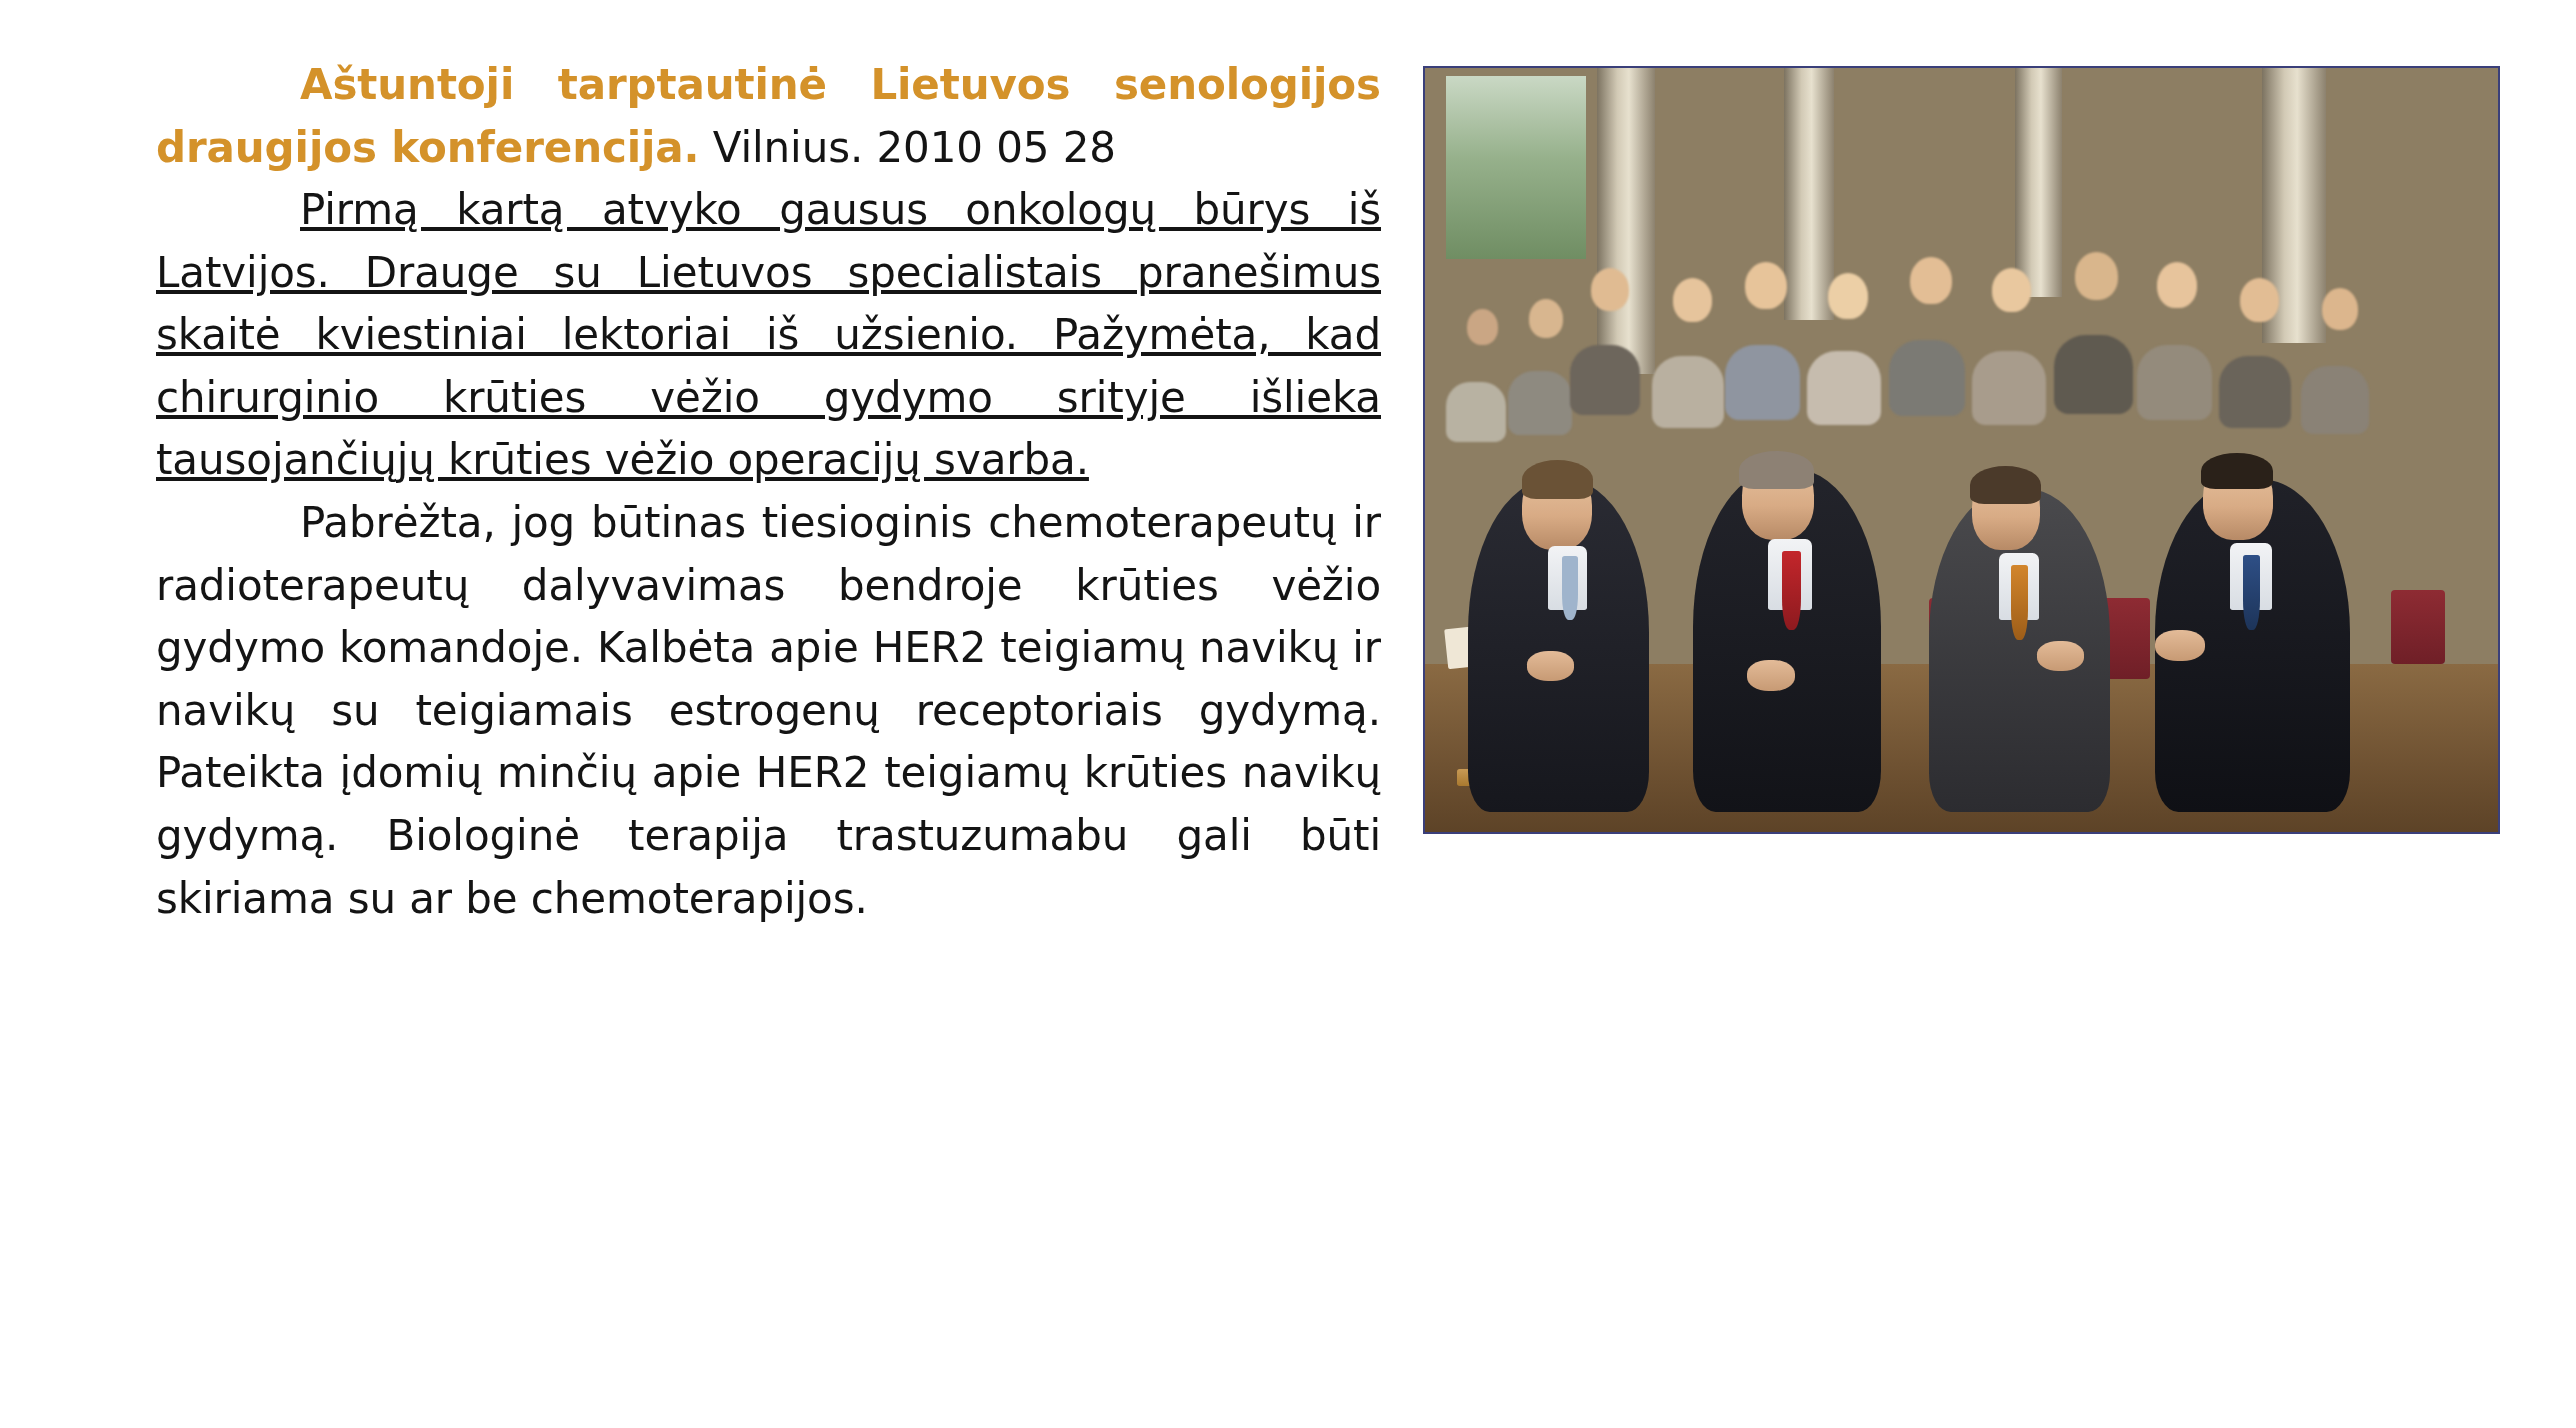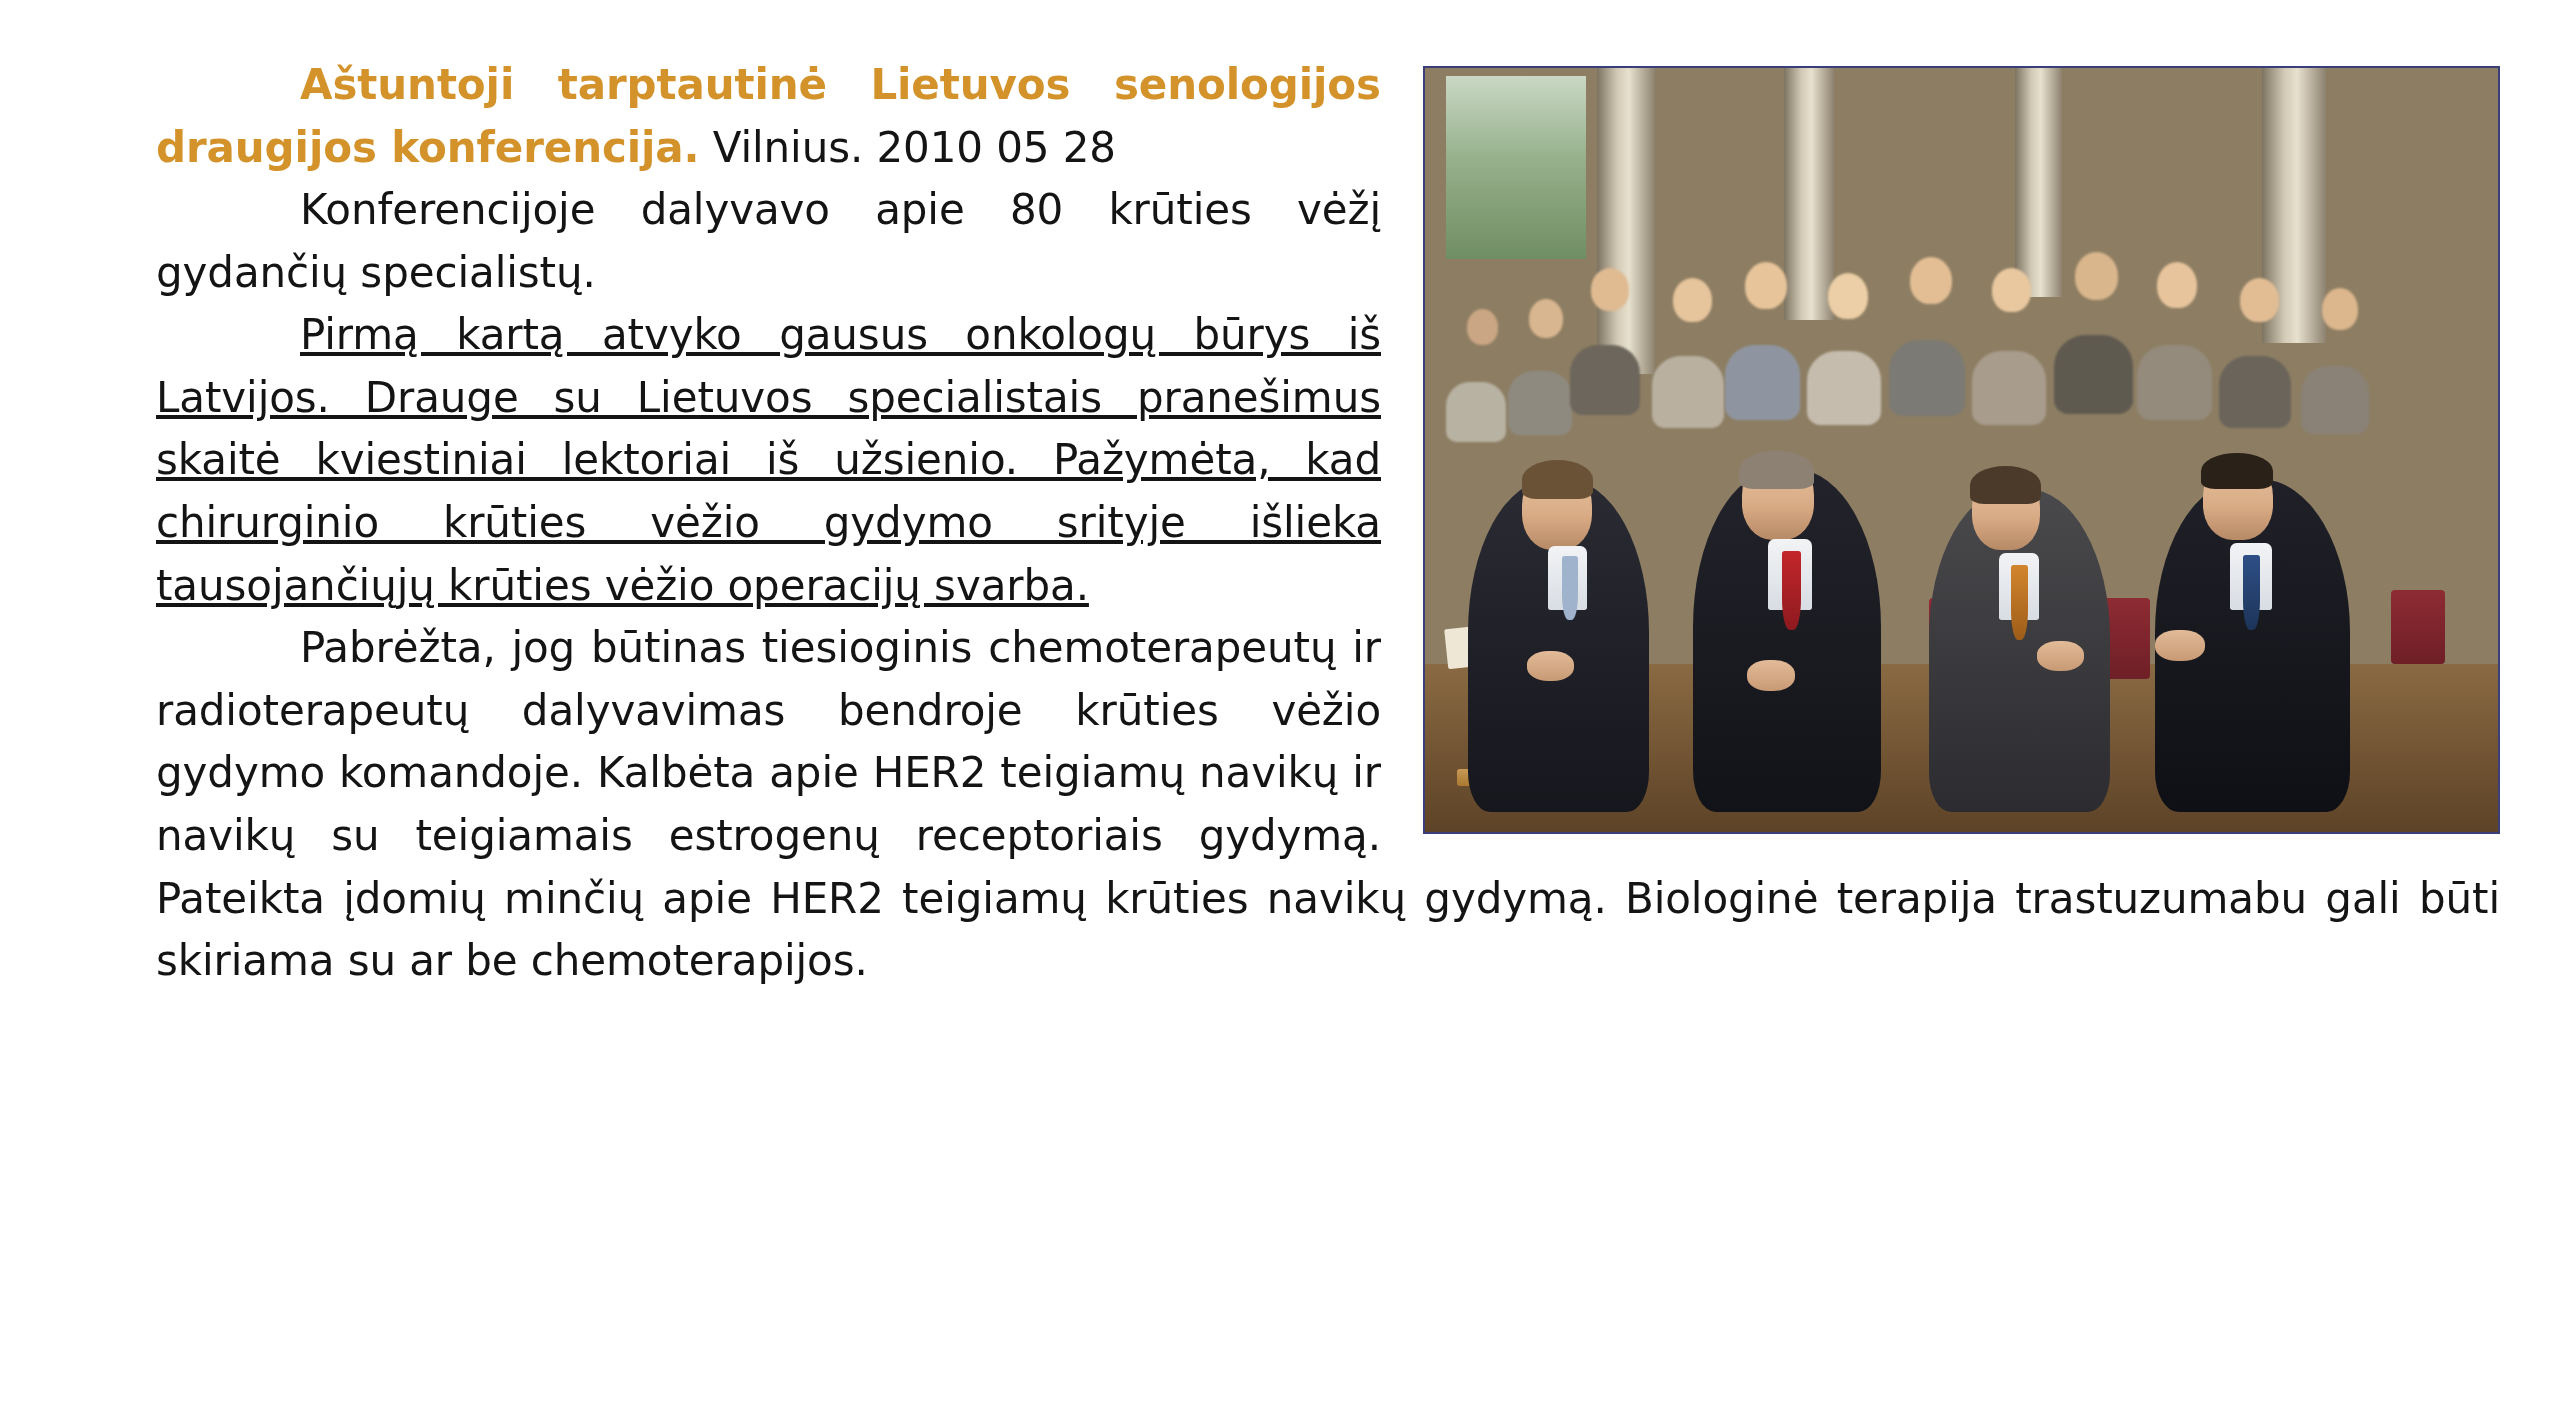--- a/index.html
+++ b/index.html
@@ -282,21 +282,20 @@
           </div>
 
         </div>
       </div>
     </div>
 
     <p class="indent" style="margin:0;">
       <span class="heading-run">Aštuntoji tarptautinė Lietuvos senologijos draugijos konferencija.</span><span> Vilnius. 2010 05 28</span>
     </p>
 
-    <p class="indent" style="margin:0;">Konferencijoje dalyvavo apie 80 krūties vėžį gydančių specialistų.</p>
 
     <p class="indent" style="margin:0;text-decoration:underline;">Pirmą kartą atvyko gausus onkologų būrys iš Latvijos. Drauge su Lietuvos specialistais pranešimus skaitė kviestiniai lektoriai iš užsienio. Pažymėta, kad chirurginio krūties vėžio gydymo srityje išlieka tausojančiųjų krūties vėžio operacijų svarba.</p>
 
     <p class="indent" style="margin:0;">Pabrėžta, jog būtinas tiesioginis chemoterapeutų ir radioterapeutų dalyvavimas bendroje krūties vėžio gydymo komandoje. Kalbėta apie HER2 teigiamų navikų ir navikų su teigiamais estrogenų receptoriais gydymą. Pateikta įdomių minčių apie HER2 teigiamų krūties navikų gydymą. Biologinė terapija trastuzumabu gali būti skiriama su ar be chemoterapijos.</p>
 
   </div>
 </div>
 
 
 </body></html>

